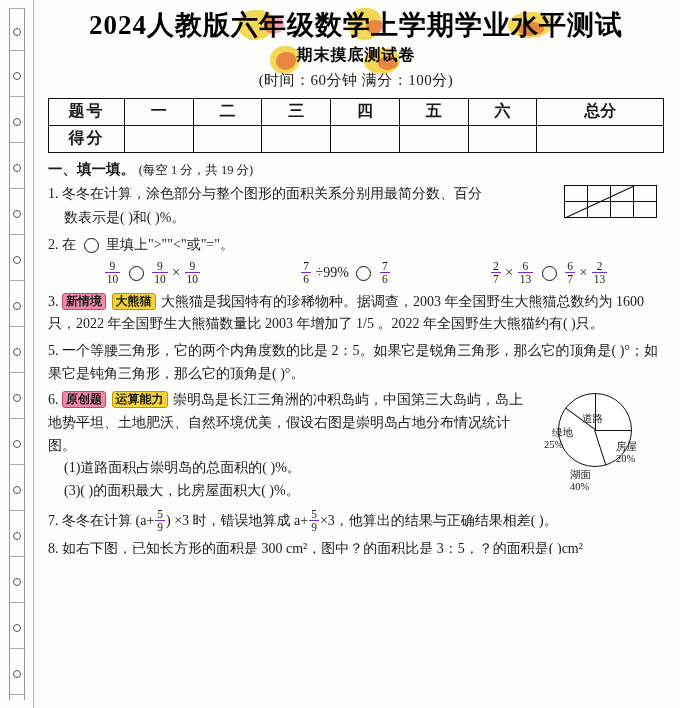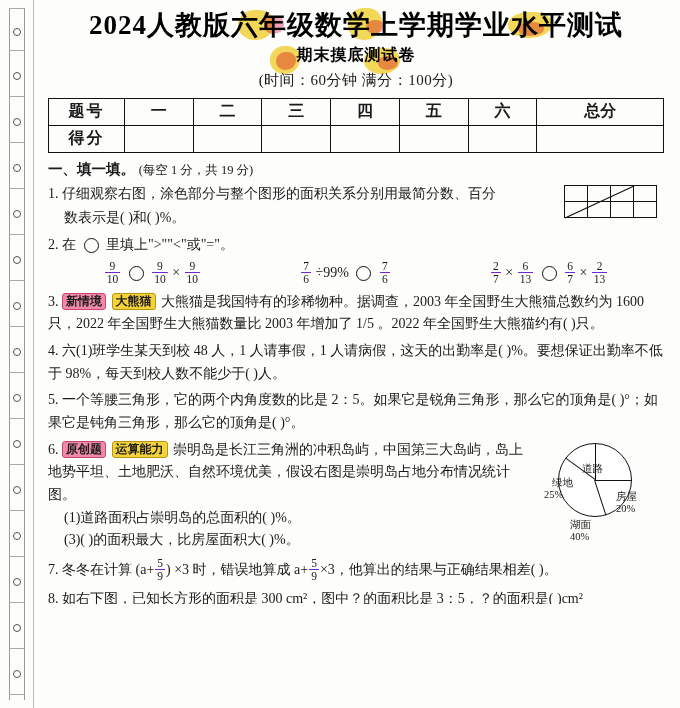--- a/index.html
+++ b/index.html
@@ -276,21 +276,21 @@
   </tbody>
     </table>
 
   <div class="sec-head">
     <span>一、填一填。</span>
     <span class="small">(每空 1 分，共 19 分)</span>
   </div>
 
   <div class="q" style="min-height:44px;">
     <span>1.</span>
-    <span>仔细观察右图，涂色部分与整个图形的面积关系分别用最简分数、百分</span>
+    <span>冬冬在计算，涂色部分与整个图形的面积关系分别用最简分数、百分</span>
     <div class="indent" style="margin-top:2px;">
       <span>数表示是(        )和(        )%。</span>
     </div>
     <div class="fig-grid">
       <table>
         <tbody>
             <tr>
           <td></td>
           <td></td>
           <td></td>
@@ -341,24 +341,20 @@
     </div>
   </div>
 
   <div class="q">
     <span>3.</span>
     <span class="tag hl">新情境</span>
     <span class="tag hl2">大熊猫</span>
     <span>大熊猫是我国特有的珍稀物种。据调查，2003 年全国野生大熊猫总数约为 1600 只，2022 年全国野生大熊猫数量比 2003 年增加了 1/5 。2022 年全国野生大熊猫约有(        )只。</span>
   </div>
 
-  <div class="q">
-    <span>4.</span>
-    <span>六(1)班学生某天到校 48 人，1 人请事假，1 人请病假，这天的出勤率是(        )%。要想保证出勤率不低于 98%，每天到校人数不能少于(        )人。</span>
-  </div>
 
   <div class="q">
     <span>5.</span>
     <span>一个等腰三角形，它的两个内角度数的比是 2：5。如果它是锐角三角形，那么它的顶角是(        )°；如果它是钝角三角形，那么它的顶角是(        )°。</span>
   </div>
 
   <div class="q" style="position:relative; padding-right:128px;">
     <span>6.</span>
     <span class="tag hl">原创题</span>
     <span class="tag hl2">运算能力</span>

